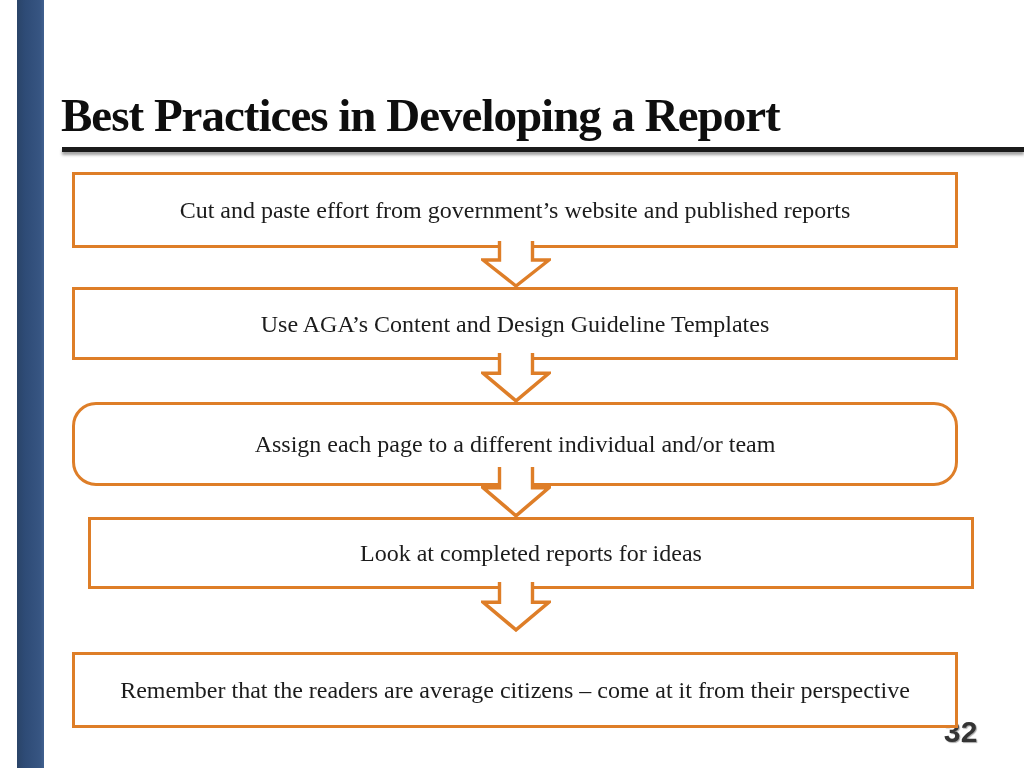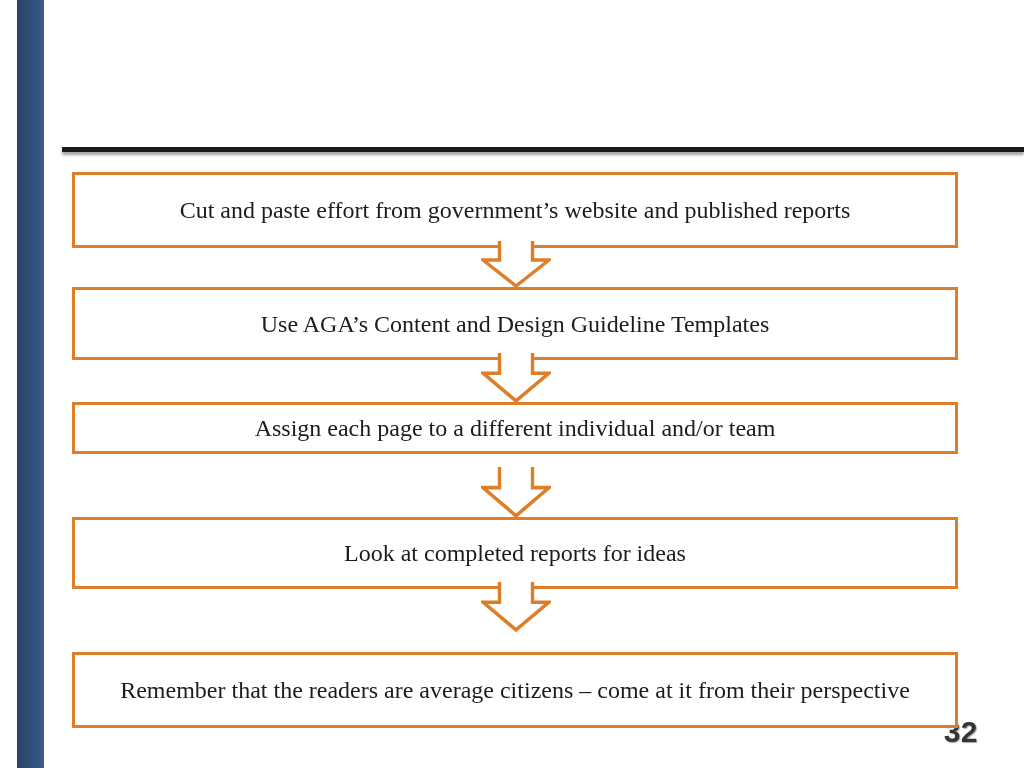--- a/index.html
+++ b/index.html
@@ -78,20 +78,21 @@
     margin-left: 28px;
   }
 </style>
 </head>
 <body>
 
 <div class="slide">
 
   <div class="side-bar"></div>
 
+  <h1 class="slide-title">Best Practices in Developing a Report</h1>
   <div class="title-rule"></div>
 
   <div class="flow-box" style="top:172px;height:76px;">
     <span>Cut and paste effort from government’s website and published reports</span>
   </div>
 
   <div class="flow-arrow" style="top:241px;height:47px;">
     <svg viewBox="0 0 70 47" preserveAspectRatio="none" aria-hidden="true">
       <path d="M18.5,0 V19 H2 L35,45 L68,19 H51.5 V0" fill="#ffffff" stroke="currentColor" stroke-width="3.4" stroke-miterlimit="6"></path>
     </svg>
@@ -100,31 +101,31 @@
   <div class="flow-box" style="top:287px;height:73px;">
     <span>Use AGA’s Content and Design Guideline Templates</span>
   </div>
 
   <div class="flow-arrow" style="top:353px;height:50px;">
     <svg viewBox="0 0 70 47" preserveAspectRatio="none" aria-hidden="true">
       <path d="M18.5,0 V19 H2 L35,45 L68,19 H51.5 V0" fill="#ffffff" stroke="currentColor" stroke-width="3.4" stroke-miterlimit="6"></path>
     </svg>
   </div>
 
-  <div class="flow-box" style="top:402px;height:52px;">
+  <div class="flow-box" style="top:402px;height:84px;border-radius:24px;">
     <span>Assign each page to a different individual and/or team</span>
   </div>
 
   <div class="flow-arrow" style="top:467px;height:51px;">
     <svg viewBox="0 0 70 47" preserveAspectRatio="none" aria-hidden="true">
       <path d="M18.5,0 V19 H2 L35,45 L68,19 H51.5 V0" fill="#ffffff" stroke="currentColor" stroke-width="3.4" stroke-miterlimit="6"></path>
     </svg>
   </div>
 
-  <div class="flow-box" style="top:517px;height:72px;">
+  <div class="flow-box" style="top:517px;height:72px;margin-left:16px;">
     <span>Look at completed reports for ideas</span>
   </div>
 
   <div class="flow-arrow" style="top:582px;height:50px;">
     <svg viewBox="0 0 70 47" preserveAspectRatio="none" aria-hidden="true">
       <path d="M18.5,0 V19 H2 L35,45 L68,19 H51.5 V0" fill="#ffffff" stroke="currentColor" stroke-width="3.4" stroke-miterlimit="6"></path>
     </svg>
   </div>
 
   <div class="flow-box" style="top:652px;height:76px;line-height:29px;">

